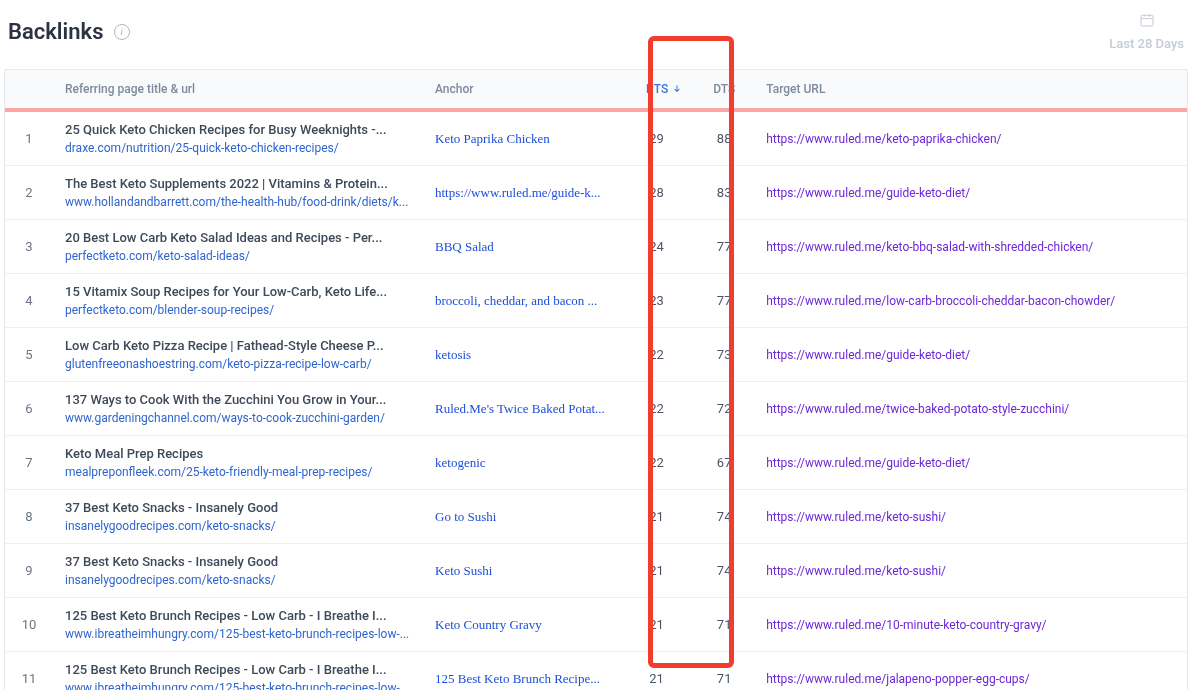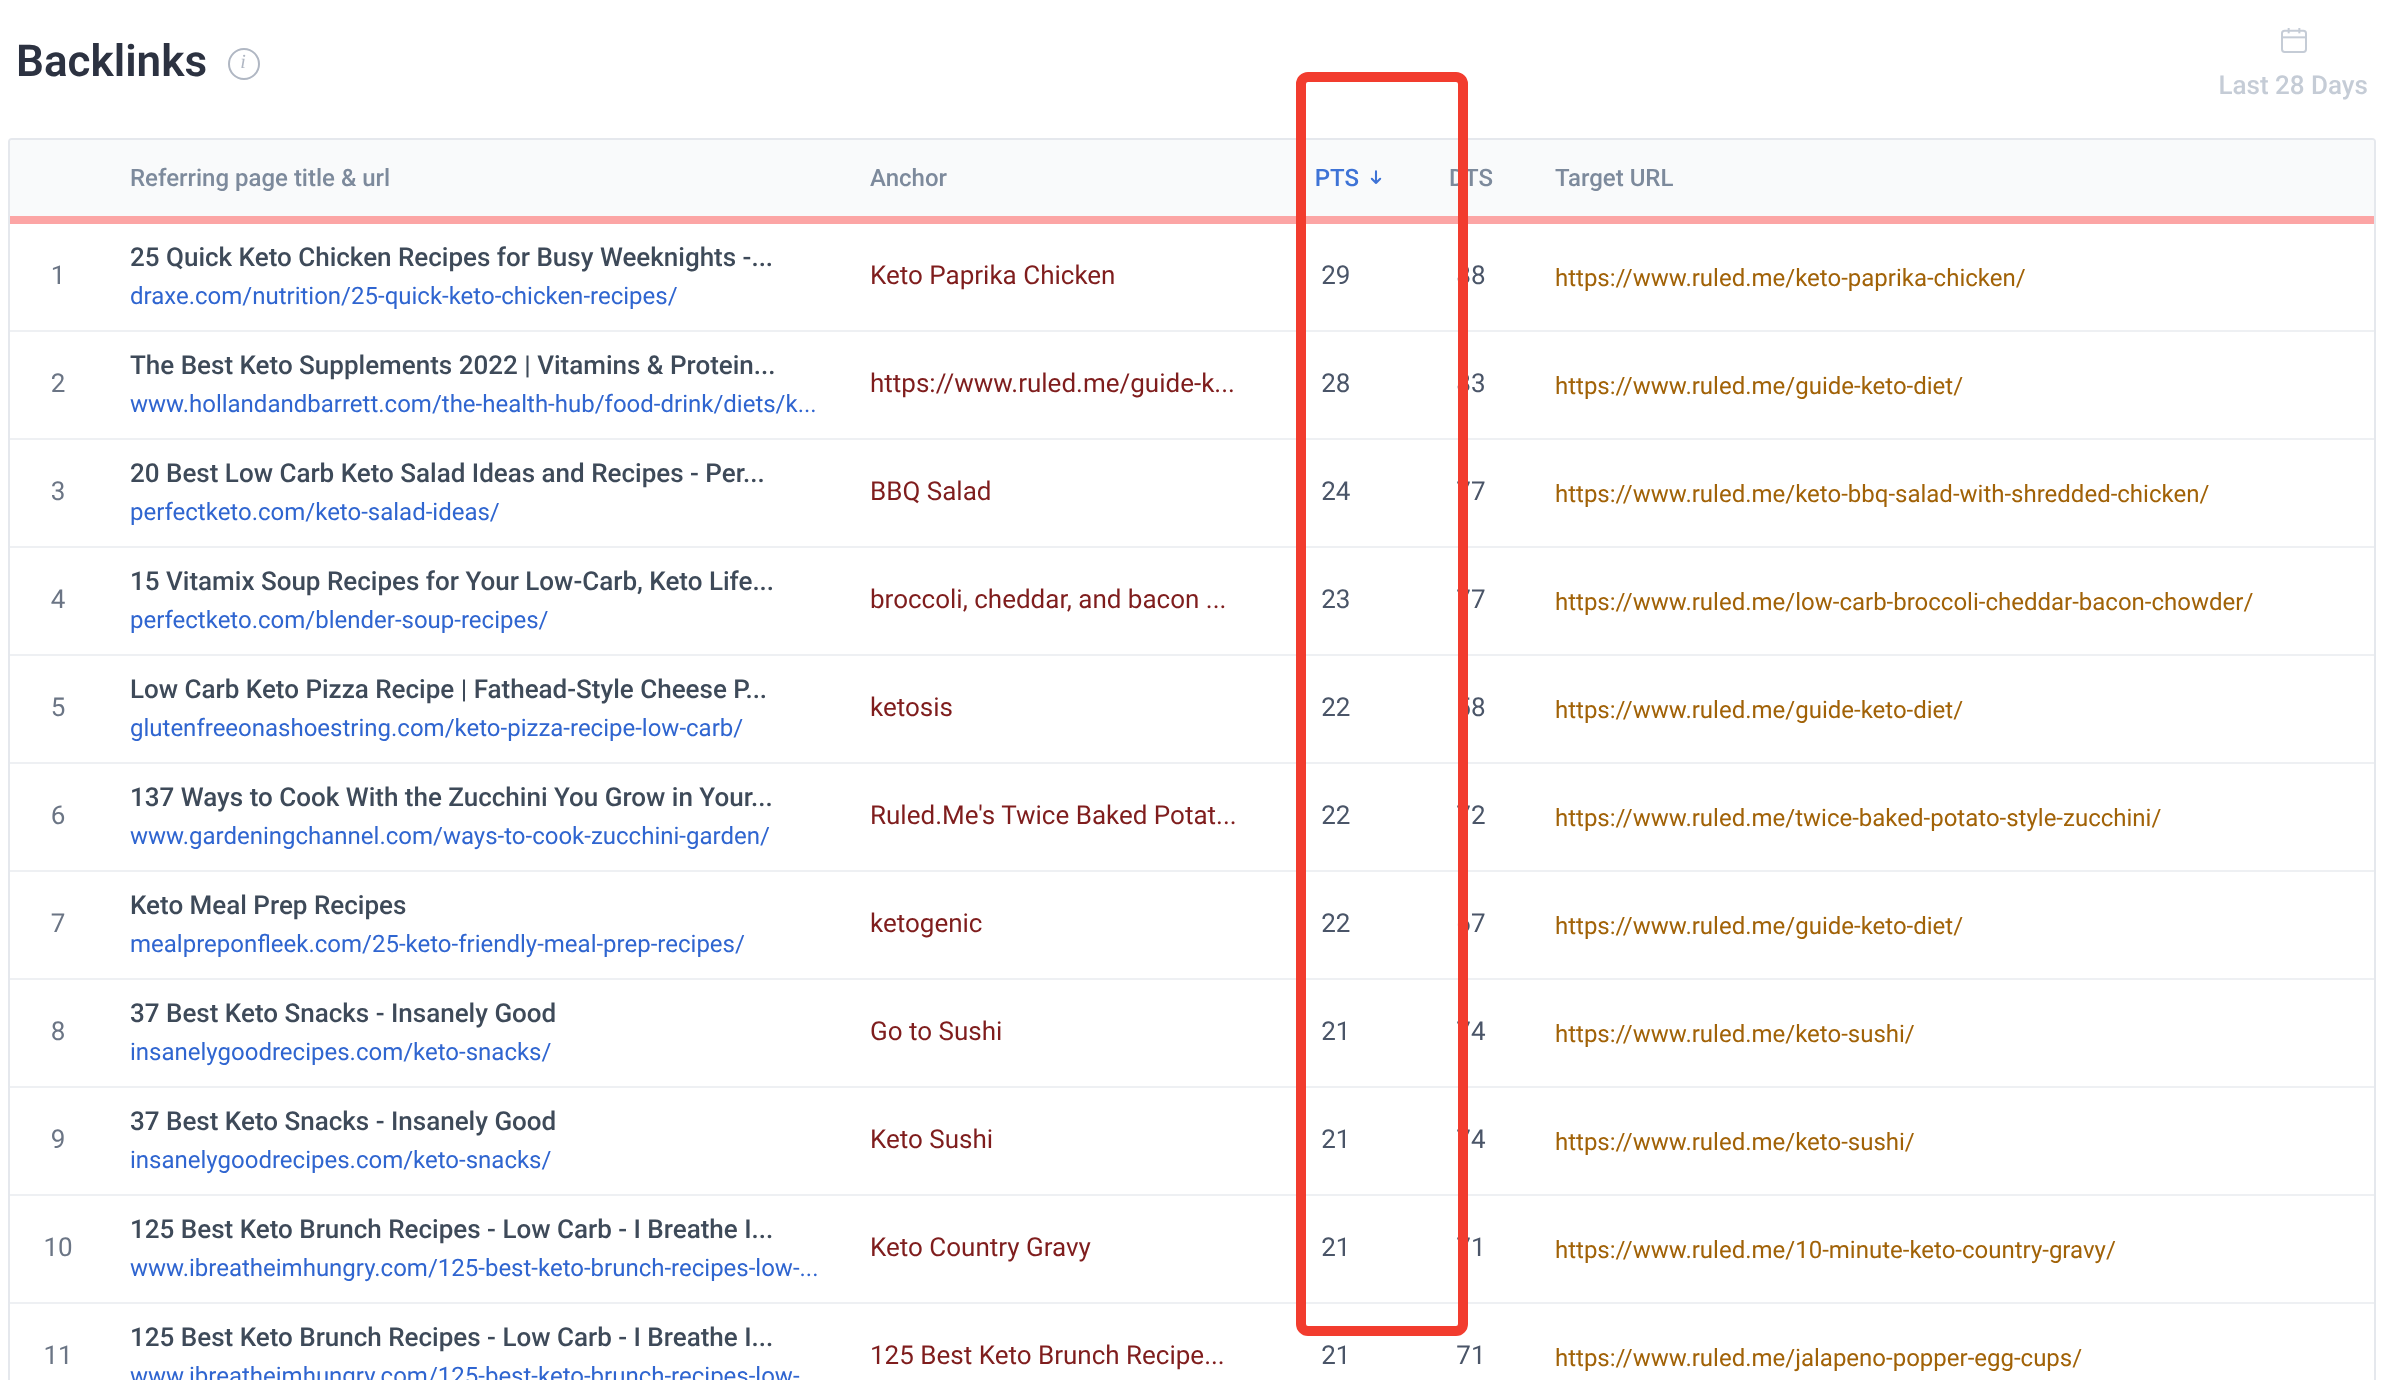--- a/index.html
+++ b/index.html
@@ -139,28 +139,29 @@
     }
     .ref-url {
       color: #2f65d0;
       font-size: 12px;
       white-space: nowrap;
       overflow: hidden;
       text-overflow: ellipsis;
       max-width: 350px;
     }
     .anchor-text {
-      color: #7f1d1d;
+      color: #1d4ed8;
       white-space: nowrap;
       overflow: hidden;
       text-overflow: ellipsis;
       max-width: 186px;
+      font-family: Liberation Serif, serif;
     }
     .target-url {
-      color: #a16207;
+      color: #6d28d9;
       font-size: 12px;
       white-space: nowrap;
       overflow: hidden;
       text-overflow: ellipsis;
       max-width: 380px;
     }
     .highlight-box {
       position: absolute;
       border: 5px solid #f23c2e;
       border-radius: 6px;
@@ -287,21 +288,21 @@
           <tr>
             <td class="col-idx">5</td>
             <td class="col-ref">
               <div class="ref-title">Low Carb Keto Pizza Recipe | Fathead-Style Cheese P...</div>
               <div class="ref-url">glutenfreeonashoestring.com/keto-pizza-recipe-low-carb/</div>
             </td>
             <td class="col-anchor">
               <div class="anchor-text">ketosis</div>
             </td>
             <td class="col-pts">22</td>
-            <td class="col-dts">58</td>
+            <td class="col-dts">73</td>
             <td class="col-target">
               <div class="target-url">https://www.ruled.me/guide-keto-diet/</div>
             </td>
           </tr>
           <tr>
             <td class="col-idx">6</td>
             <td class="col-ref">
               <div class="ref-title">137 Ways to Cook With the Zucchini You Grow in Your...</div>
               <div class="ref-url">www.gardeningchannel.com/ways-to-cook-zucchini-garden/</div>
             </td>

